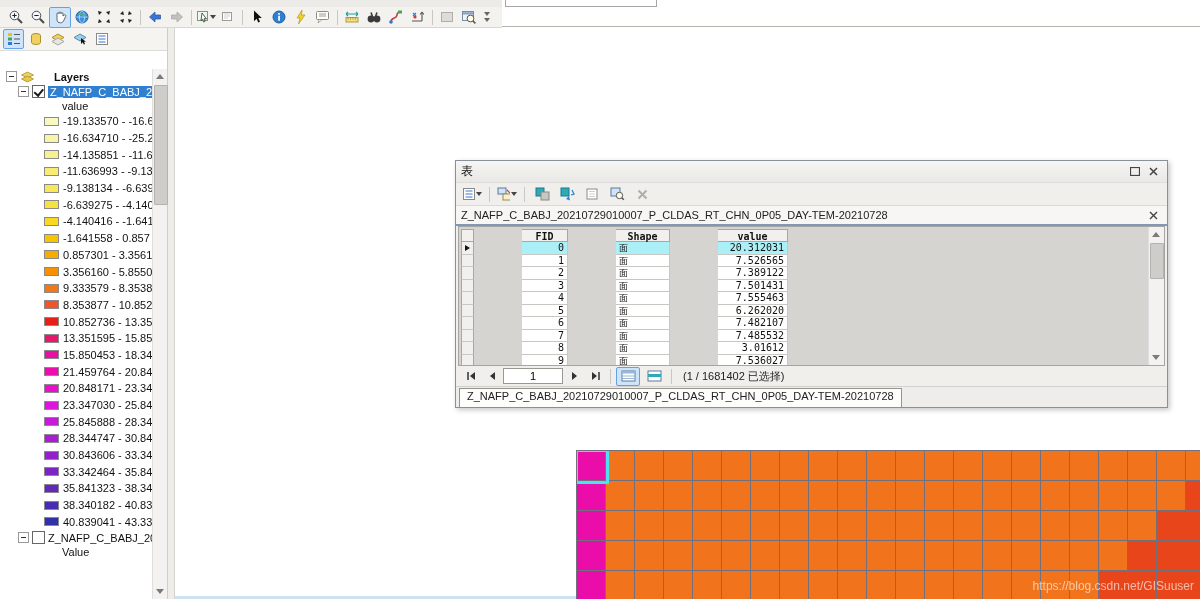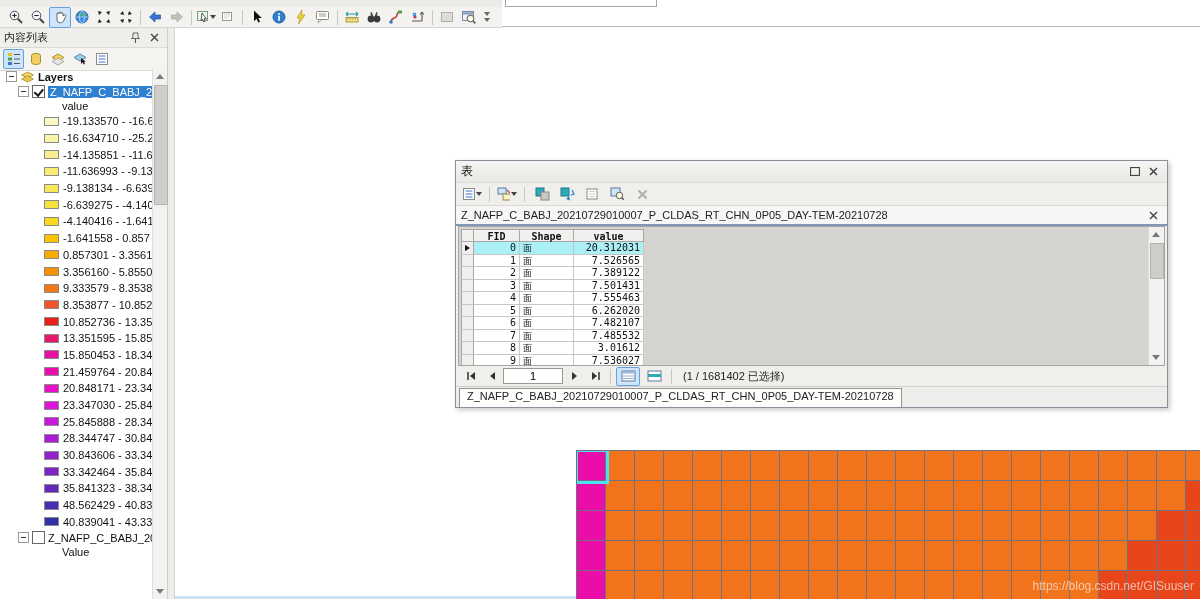--- a/index.html
+++ b/index.html
@@ -27,21 +27,21 @@
   .toc-titlebar .t{flex:1;}
   .toc-toolbar{height:22px;background:#f6f4f1;border-bottom:1px solid #dddbd7;display:flex;align-items:center;padding:0 3px;gap:1px;}
   .sbtn{width:19px;height:18px;display:flex;align-items:center;justify-content:center;border:1px solid transparent;border-radius:2px;}
   .sbtn.active{background:#cde4fa;border-color:#66a1e4;}
   .toc-tree{position:absolute;left:0;top:41px;right:15px;bottom:0;overflow:hidden;font-size:11px;color:#111;}
   .tree-row{display:flex;align-items:center;height:15px;white-space:nowrap;}
   .expander{width:9px;height:9px;border:1px solid #999;background:#fff;position:relative;margin:0 3px 0 0;flex:none;}
   .expander::after{content:"";position:absolute;left:2px;top:3.5px;width:5px;height:0;border-top:1px solid #333;}
   .cbx{width:11px;height:11px;border:1px solid #666;background:#fff;margin-right:3px;position:relative;flex:none;}
   .cbx.checked::after{content:"";position:absolute;left:2.5px;top:0.5px;width:3.5px;height:6.5px;border-right:2px solid #1a1a1a;border-bottom:2px solid #1a1a1a;transform:rotate(40deg);}
-  .root-label{font-weight:bold;margin-left:3px;}
+  .root-label{font-weight:bold;margin-left:19px;}
   .sel-label{background:#2f80d0;color:#fff;padding:0 2px;}
   .field-row{height:14px;display:flex;align-items:center;padding-left:62px;}
   .legend-row{display:flex;align-items:center;height:16.7px;padding-left:44px;overflow:hidden;}
   .swatch{width:15px;height:9px;border:1px solid #8a8a8a;margin-right:4px;flex:none;box-sizing:border-box;}
   .legend-label{white-space:nowrap;}
   .ramp-row{display:flex;align-items:flex-start;padding-left:44px;margin-top:1px;}
   .ramp{width:13px;height:40px;background:linear-gradient(#2436da,#27c6ee,#85e87b,#f8f63e);flex:none;}
   .ramp-label{margin-left:5px;margin-top:2px;}
   .toc-scroll{position:absolute;top:41px;right:0;bottom:0;width:15px;background:#f3f2f0;border-left:1px solid #e0deda;box-sizing:border-box;}
   .arr{position:absolute;left:3px;width:0;height:0;border-left:4px solid transparent;border-right:4px solid transparent;}
@@ -63,21 +63,21 @@
   .twin{position:absolute;left:455px;top:160px;width:713px;height:248px;background:#f0efec;
     border:1px solid #88909a;box-shadow:2px 2px 5px rgba(0,0,0,.22);box-sizing:border-box;display:flex;flex-direction:column;}
   .twin-title{height:21px;flex:none;display:flex;align-items:center;padding:0 5px;font-size:12px;color:#111;background:linear-gradient(#f6f5f3,#eae8e5);border-bottom:1px solid #ddd;}
   .twin-title .t{flex:1;}
   .wbtn{width:17px;height:15px;display:flex;align-items:center;justify-content:center;margin-left:2px;}
   .twin-toolbar{height:22px;flex:none;display:flex;align-items:center;padding:0 5px;gap:3px;}
   .twin-tabbar{height:18px;flex:none;display:flex;align-items:center;background:#f7f6f4;border-top:1px solid #dbd9d5;border-bottom:2px solid #7e98b6;font-size:11px;color:#222;padding:0 5px;}
   .twin-tabbar .t{flex:1;white-space:nowrap;overflow:hidden;}
   .tgrid-wrap{flex:1;position:relative;background:#d6d4d0;border:1px solid #a7a5a1;margin:0 2px;overflow:hidden;}
   .tgrid{position:absolute;left:2px;top:2px;font-family:"DejaVu Sans Mono",monospace;font-size:10px;color:#111;}
-  .thead,.trow{display:flex;}
+  .thead,.trow{display:flex;gap:48px;}
   .th{background:#f1f0ee;border:1px solid #a9a7a3;border-left:none;font-weight:bold;text-align:center;height:13px;line-height:13px;box-sizing:border-box;}
   .th.first{border-left:1px solid #a9a7a3;}
   .tcell{background:#fff;border-right:1px solid #c9c7c3;border-bottom:1px solid #c9c7c3;height:12.5px;line-height:12.5px;box-sizing:border-box;overflow:hidden;}
   .csel{width:13px;background:#f1f0ee;border-left:1px solid #a9a7a3;border-right:1px solid #a9a7a3;position:relative;}
   .cfid{width:46px;text-align:right;padding-right:3px;}
   .cshape{width:54px;padding-left:3px;font-family:"DejaVu Sans",sans-serif;font-size:9px;}
   .cvalue{width:70px;text-align:right;padding-right:3px;}
   .selrow .cfid,.selrow .cshape,.selrow .cvalue{background:#abf0f6;}
   .rowmark{position:absolute;left:3px;top:2.7px;width:0;height:0;border-top:3.5px solid transparent;border-bottom:3.5px solid transparent;border-left:5px solid #111;}
   .tv-scroll{position:absolute;top:0;right:0;bottom:0;width:15px;background:#f3f2f0;border-left:1px solid #ddd;}
@@ -233,34 +233,20 @@
         <path d="M12 12l2.4 2.4" stroke="#555" stroke-width="1.6"></path>
       </svg>
     </span>
   <span class="overflow-grip">
       <i></i>
       <i></i>
     </span>
 </div>
 
 <div class="toc">
-  <div class="toc-titlebar">
-    <span class="t">内容列表</span>
-    <span class="wbtn">
-        <svg width="11" height="12">
-          <path d="M3 1h5v4l1.5 1.5h-8L3 5z" fill="#eee" stroke="#555" stroke-width="0.9"></path>
-          <path d="M5.5 6.5V11" stroke="#555" stroke-width="1.1"></path>
-        </svg>
-      </span>
-    <span class="wbtn">
-        <svg width="9" height="9">
-          <path d="M1 1l7 7M8 1L1 8" stroke="#444" stroke-width="1.4"></path>
-        </svg>
-      </span>
-  </div>
   <div class="toc-toolbar">
     <span class="sbtn active">
         <svg width="14" height="14">
           <rect x="1" y="1" width="4" height="3" fill="#e8c020"></rect>
           <rect x="1" y="5.5" width="4" height="3" fill="#4aa44a"></rect>
           <rect x="1" y="10" width="4" height="3" fill="#3a74d4"></rect>
           <path d="M7 2.5h6M7 7h6M7 11.5h6" stroke="#555"></path>
         </svg>
       </span>
     <span class="sbtn">
@@ -395,21 +381,21 @@
         <div class="legend-row">
           <span class="swatch" style="background: rgb(124, 36, 196);"></span>
           <span class="legend-label">33.342464 - 35.84</span>
         </div>
         <div class="legend-row">
           <span class="swatch" style="background: rgb(100, 40, 188);"></span>
           <span class="legend-label">35.841323 - 38.34</span>
         </div>
         <div class="legend-row">
           <span class="swatch" style="background: rgb(72, 44, 180);"></span>
-          <span class="legend-label">48.562429 - 40.83</span>
+          <span class="legend-label">38.340182 - 40.83</span>
         </div>
         <div class="legend-row">
           <span class="swatch" style="background: rgb(48, 48, 168);"></span>
           <span class="legend-label">40.839041 - 43.33</span>
         </div>
       </div>
 
     <div class="tree-row" style="padding-left:18px">
       <span class="expander"></span>
       <span class="cbx"></span>

